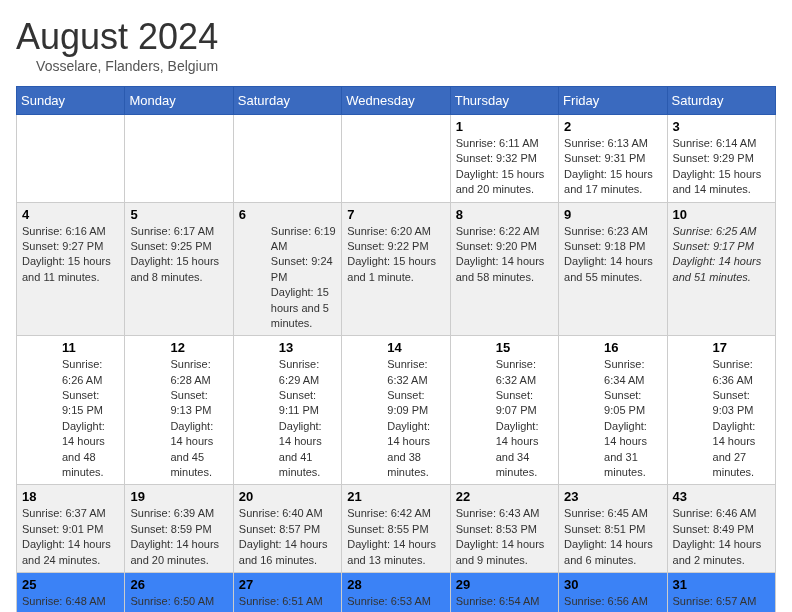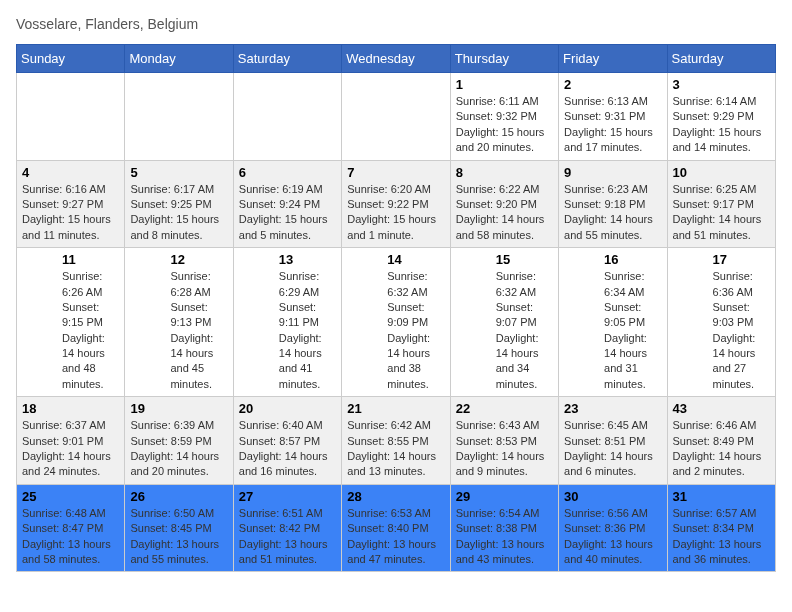--- a/index.html
+++ b/index.html
@@ -97,20 +97,21 @@
     .row-2 td { background: #f0f0f0; }
     .row-3 td { background: #fff; padding-left: 45px; }
     .row-4 td { background: #f0f0f0; }
     .row-5 td { background: #3b82f6; }
   </style>
 </head>
 <body>
 
 <div class="header-area">
   <div class="title-area">
+    <div class="main-title">August 2024</div>
     <div class="subtitle">Vosselare, Flanders, Belgium</div>
   </div>
 </div>
 
 <table>
   <thead>
     <tr>
     <th>Sunday</th>
         <th>Monday</th>
         <th>Saturday</th>
@@ -153,21 +154,21 @@
 Daylight: 15 hours and 11 minutes.</div>
         </td>
         <td>
           <span class="day-num">5</span>
           <div class="day-info" style="white-space: pre-line;">Sunrise: 6:17 AM
 Sunset: 9:25 PM
 Daylight: 15 hours and 8 minutes.</div>
         </td>
         <td>
           <span class="day-num">6</span>
-          <div class="day-info" style="white-space: pre-line;">Sunrise: 6:19 AM
+          <div class="day-info" style="white-space: pre-line; margin-left: 32px;">Sunrise: 6:19 AM
 Sunset: 9:24 PM
 Daylight: 15 hours and 5 minutes.</div>
         </td>
         <td>
           <span class="day-num">7</span>
           <div class="day-info" style="white-space: pre-line;">Sunrise: 6:20 AM
 Sunset: 9:22 PM
 Daylight: 15 hours and 1 minute.</div>
         </td>
         <td>
@@ -177,21 +178,21 @@
 Daylight: 14 hours and 58 minutes.</div>
         </td>
         <td>
           <span class="day-num">9</span>
           <div class="day-info" style="white-space: pre-line;">Sunrise: 6:23 AM
 Sunset: 9:18 PM
 Daylight: 14 hours and 55 minutes.</div>
         </td>
         <td>
           <span class="day-num">10</span>
-          <div class="day-info" style="white-space: pre-line;">Sunrise: 6:25 AM
+          <div class="day-info" style="white-space: pre-line; font-style: italic;">Sunrise: 6:25 AM
 Sunset: 9:17 PM
 Daylight: 14 hours and 51 minutes.</div>
         </td>
       </tr>
       <tr class="row-3">
         <td>
           <span class="day-num">11</span>
           <div class="day-info" style="white-space: pre-line;">Sunrise: 6:26 AM
 Sunset: 9:15 PM
 Daylight: 14 hours and 48 minutes.</div>

